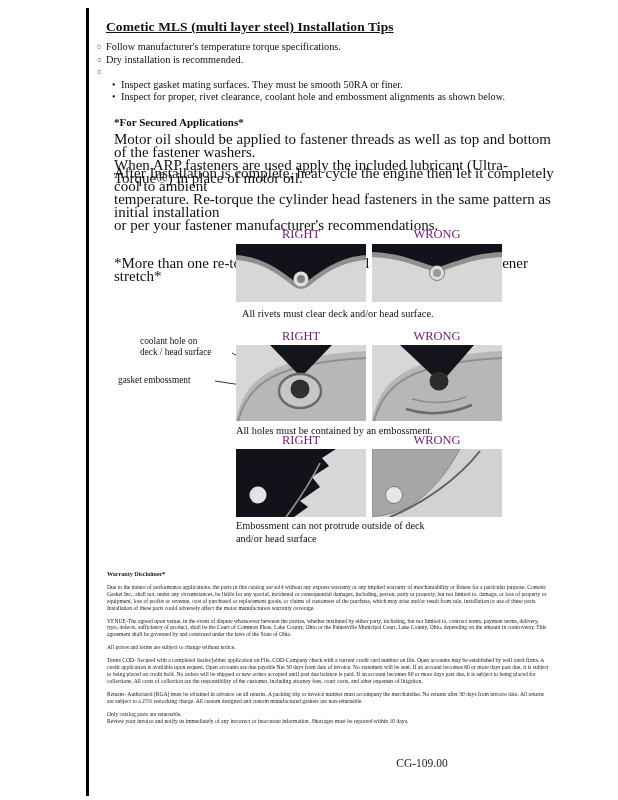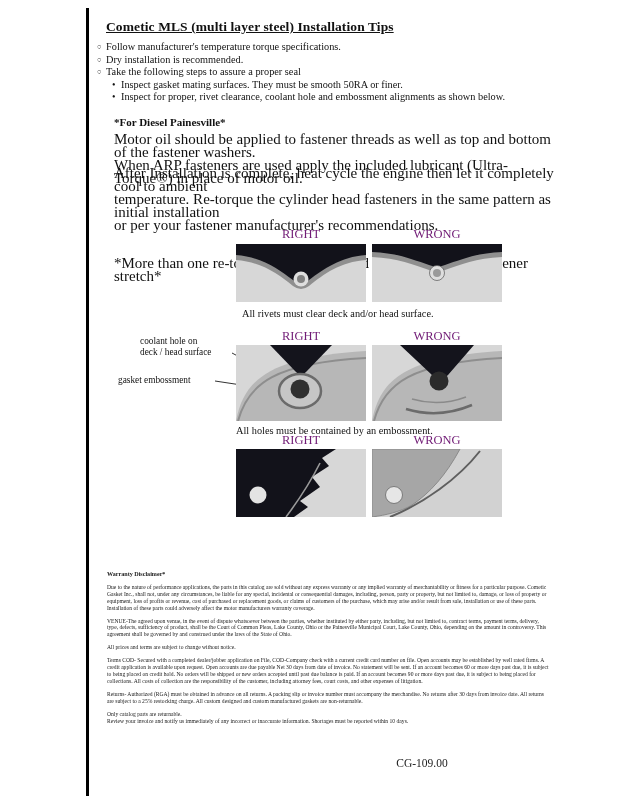--- a/index.html
+++ b/index.html
@@ -70,33 +70,32 @@
     <div class="tip">
       <span class="mk1">○</span>
       <span>Follow manufacturer's temperature torque specifications.</span>
     </div>
     <div class="tip">
       <span class="mk1">○</span>
       <span>Dry installation is recommended.</span>
     </div>
     <div class="tip">
       <span class="mk1">○</span>
-      <span>Take the following steps to assure a proper seal</span>
     </div>
     <div class="tip sub">
       <span class="mk2">•</span>
       <span>Inspect gasket mating surfaces.  They must be smooth 50RA or finer.</span>
     </div>
     <div class="tip sub">
       <span class="mk2">•</span>
       <span>Inspect for proper, rivet clearance, coolant hole and embossment alignments as shown below.</span>
     </div>
   </div>
 
-  <h2 class="abs h2">*For Diesel Painesville*</h2>
+  <h2 class="abs h2">*For Secured Applications*</h2>
   <p class="abs body-text pre p1">Motor oil should be applied to fastener threads as well as top and bottom of the fastener washers.
 When ARP fasteners are used apply the included lubricant (Ultra-Torque®) in place of motor oil.</p>
   <p class="abs body-text pre p2">After Installation is complete, heat cycle the engine then let it completely cool to ambient
 temperature. Re-torque the cylinder head fasteners in the same pattern as initial installation
 or per your fastener manufacturer's recommendations.</p>
   <p class="abs body-text note">*More than one re-torque may be required to achieve proper fastener stretch*</p>
 
   <div class="abs dlabel r1lbL">RIGHT</div>
   <div class="abs dlabel r1lbR">WRONG</div>
 
@@ -166,20 +165,22 @@
     </svg>
   </figure>
   <figure class="abs fig r3fgR">
     <svg viewBox="0 0 130 68">
       <rect width="130" height="68" fill="#d2d2d2"></rect>
       <path d="M0,0 L88,0 C74,26 58,44 40,56 C28,63 14,66 0,68 Z" fill="#a6a6a6" stroke="#8a8a8a" stroke-width="1"></path>
       <path d="M18,68 C52,54 86,30 108,2" fill="none" stroke="#5f5f5f" stroke-width="2"></path>
       <circle cx="22" cy="46" r="8.5" fill="#e6e6e6" stroke="#7a7a7a" stroke-width="1"></circle>
     </svg>
   </figure>
+  <div class="abs caption pre r3cap">Embossment can not protrude outside of deck
+and/or head surface</div>
 
   <div class="abs disclaimer">
     <div class="dhead">Warranty Disclaimer*</div>
     <p>Due to the nature of performance applications, the parts in this catalog are sold without any express warranty or any implied warranty of merchantability or fitness for a particular purpose.  Cometic Gasket Inc., shall not, under any circumstances, be liable for any special, incidental or consequential damages, including, person, party or property, but not limited to, damage, or loss of property or equipment, loss of profits or revenue, cost of purchased or replacement goods, or claims of customers of the purchase, which may arise and/or result from sale, installation or use of these parts.  Installation of these parts could adversely affect the motor manufacturers warranty coverage.</p>
     <p>VENUE-The agreed upon venue, in the event of dispute whatsoever between the parties, whether instituted by either party, including, but not limited to, contract terms, payment terms, delivery, type, defects, sufficiency of product, shall be the Court of Common Pleas, Lake County, Ohio or the Painesville Municipal Court, Lake County, Ohio, depending on the amount in controversy.  This agreement shall be governed by and construed under the laws of the State of Ohio.</p>
     <p>All prices and terms are subject to change without notice.</p>
     <p>Terms COD- Secured with a completed dealer/jobber application on File, COD-Company check with a current credit card number on file.  Open accounts may be established by well rated firms.  A credit application is available upon request.  Open accounts are due payable Net 30 days from date of invoice.  No statement will be sent.  If an account becomes 60 or more days past due, it is subject to being placed on credit hold.  No orders will be shipped or new orders accepted until past due balance is paid.  If an account becomes 90 or more days past due, it is subject to being placed for collections.  All costs of collection are the responsibility of the customer, including attorney fees, court costs, and other expenses of litigation.</p>
     <p>Returns- Authorized (RGA) must be obtained in advance on all returns.  A packing slip or invoice number must accompany the merchandise.  No returns after 30 days from invoice date.  All returns are subject to a 25% restocking charge.  All custom designed and custom manufactured gaskets are non-returnable.</p>
     <p>Only catalog parts are returnable.
 Review your invoice and notify us immediately of any incorrect or inaccurate information.  Shortages must be reported within 10 days.</p>

